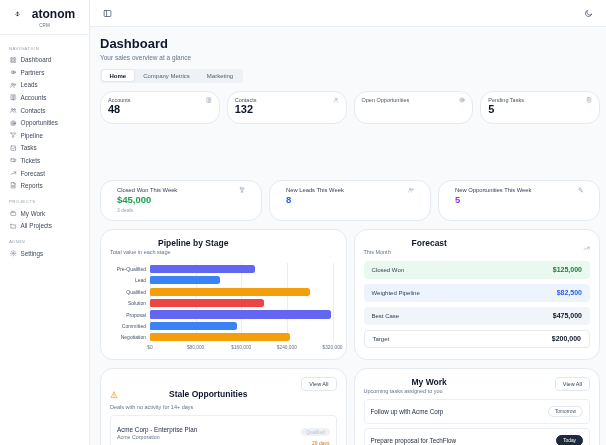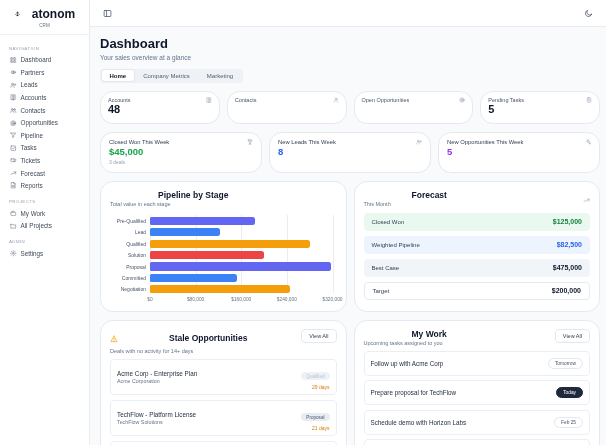--- a/index.html
+++ b/index.html
@@ -36,21 +36,21 @@
   .card{background:#fff;border:1px solid #e5eaf0;border-radius:13px;}
 
   .stats{display:grid;grid-template-columns:repeat(4,1fr);gap:7px;margin-top:8px;}
   .stat-card{padding:5px 7px 6px;height:33px;}
   .stat-top{display:flex;justify-content:space-between;align-items:center;}
   .stat-label{font-size:5.5px;color:#475569;white-space:nowrap;}
   .stat-top .ic{width:6px;height:6px;color:#94a3b8;}
   .stat-value{font-size:11px;font-weight:bold;color:#0f172a;margin-top:1px;line-height:1;}
 
   .weekly{display:grid;grid-template-columns:repeat(3,1fr);gap:7px;margin-top:8px;}
-  .week-card{padding:6px 8px;height:41px;}
+  .week-card{padding:6px 16px;height:41px;margin-top:48px;}
   .week-top{display:flex;justify-content:space-between;align-items:center;}
   .week-label{font-size:5.8px;color:#334155;white-space:nowrap;}
   .week-top .ic{width:6px;height:6px;color:#94a3b8;}
   .week-value{font-size:9.5px;font-weight:bold;margin-top:2.5px;line-height:1;}
   .week-sub{font-size:5px;color:#94a3b8;margin-top:2.5px;}
 
   .mid{display:grid;grid-template-columns:1fr 1fr;gap:7px;margin-top:8px;}
   .panel{height:131px;padding:8px 9px;overflow:hidden;}
   h2{font-size:8.5px;margin:0;color:#0f172a;font-weight:bold;padding-left:48px;}
   .card-sub{font-size:5.5px;color:#64748b;margin:1.5px 0 0;}
@@ -73,21 +73,21 @@
   .f-row.blue{background:#eef4fe;}
   .f-row.gray{background:#f1f5f9;}
   .f-row.white{background:#fff;border:1px solid #e5eaf0;}
   .f-label{font-size:6px;color:#334155;}
   .f-value{font-size:7px;font-weight:bold;color:#0f172a;}
   .f-row.green .f-value{color:#15803d;}
   .f-row.blue .f-value{color:#2563eb;}
 
   .bottom{display:grid;grid-template-columns:1fr 1fr;gap:7px;margin-top:8px;}
   .list-card{padding:8px 9px;height:140px;overflow:hidden;}
-  .head-title-row{display:flex;align-items:center;gap:3px;}
+  .head-title-row{display:flex;align-items:center;gap:3px;margin-top:8px;}
   .head-title-row .ic{width:8px;height:8px;color:#f59e0b;}
   .view-all{font-size:5.5px;color:#334155;background:#fff;border:1px solid #e2e8f0;border-radius:4px;padding:3px 7px;cursor:pointer;font-family:inherit;}
 
   .opp-item{border:1px solid #eaeff5;border-radius:4px;padding:4px 6px;margin-top:4.5px;display:flex;justify-content:space-between;align-items:center;cursor:pointer;}
   .opp-name{font-size:6.3px;color:#1e293b;}
   .opp-co{font-size:5.3px;color:#64748b;margin-top:1.5px;}
   .opp-right{text-align:right;}
   .stage-badge{display:inline-block;font-size:4.6px;padding:1.5px 5px;border-radius:6px;background:#eef2f7;color:#b9c3d2;white-space:nowrap;}
   .stage-badge.dark{color:#475569;background:#e8edf3;}
   .opp-days{font-size:5px;color:#d97706;margin-top:2.5px;}
@@ -258,20 +258,21 @@
             <div class="stat-value">48</div>
           </div>
           <div class="card stat-card">
             <div class="stat-top">
               <span class="stat-label">Contacts</span>
               <svg class="ic" viewBox="0 0 24 24" fill="none" stroke="currentColor" stroke-width="2" stroke-linecap="round" stroke-linejoin="round">
                 <circle cx="12" cy="8" r="4"></circle>
                 <path d="M4.5 21c0-4.1 3.4-7 7.5-7s7.5 2.9 7.5 7"></path>
               </svg>
             </div>
+            <div class="stat-value">132</div>
           </div>
           <div class="card stat-card">
             <div class="stat-top">
               <span class="stat-label">Open Opportunities</span>
               <svg class="ic" viewBox="0 0 24 24" fill="none" stroke="currentColor" stroke-width="2" stroke-linecap="round" stroke-linejoin="round">
                 <circle cx="12" cy="12" r="9"></circle>
                 <circle cx="12" cy="12" r="5"></circle>
                 <circle cx="12" cy="12" r="1"></circle>
               </svg>
             </div>

